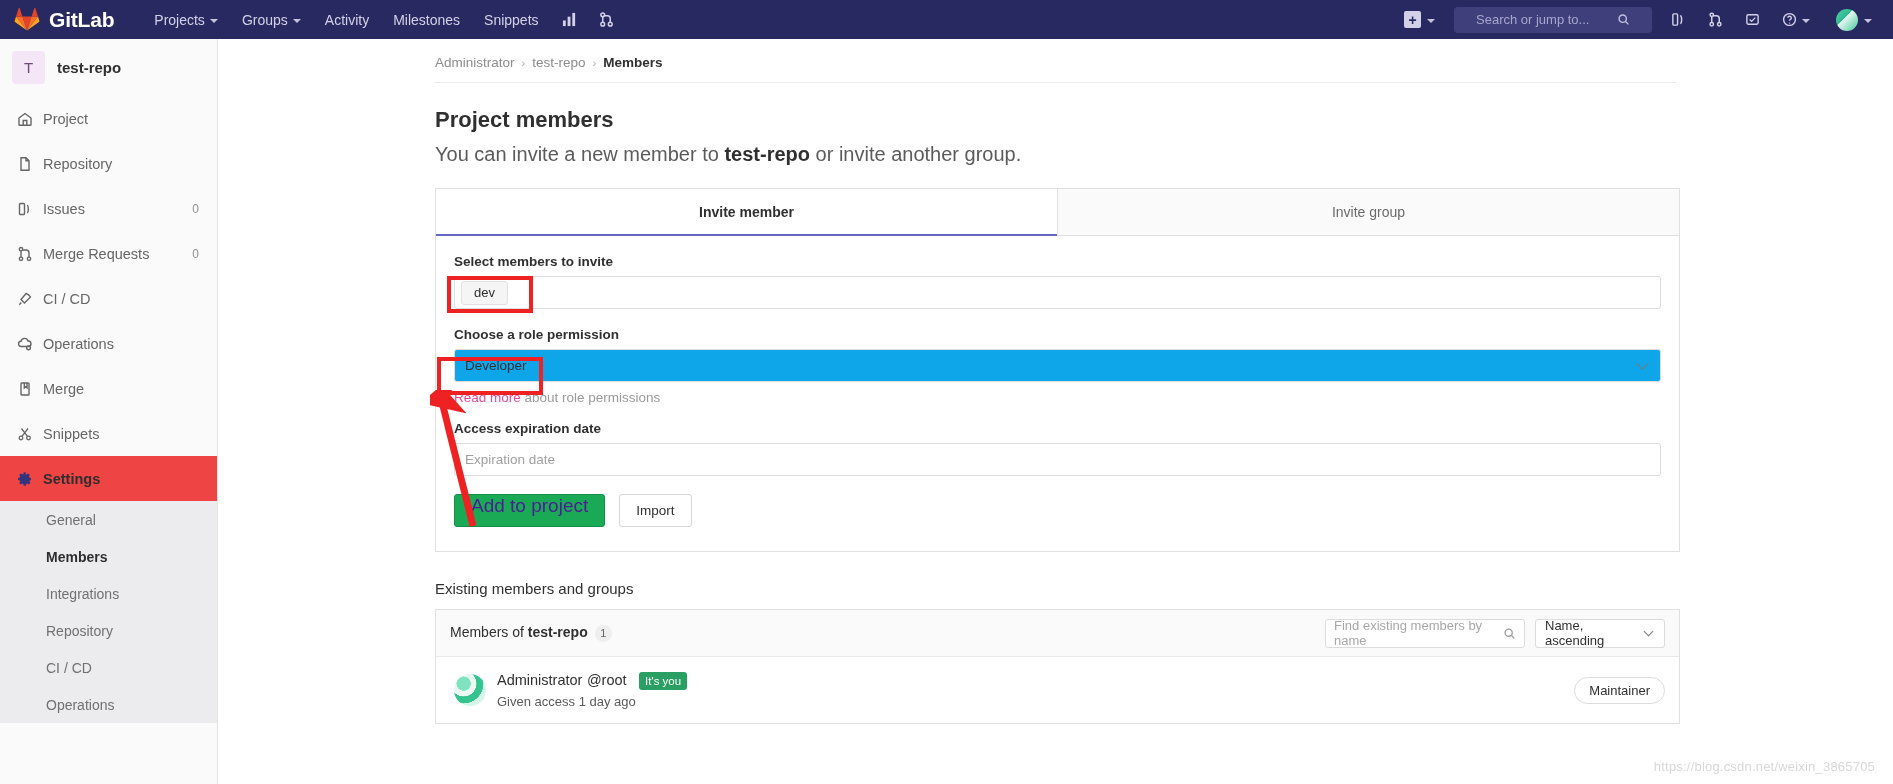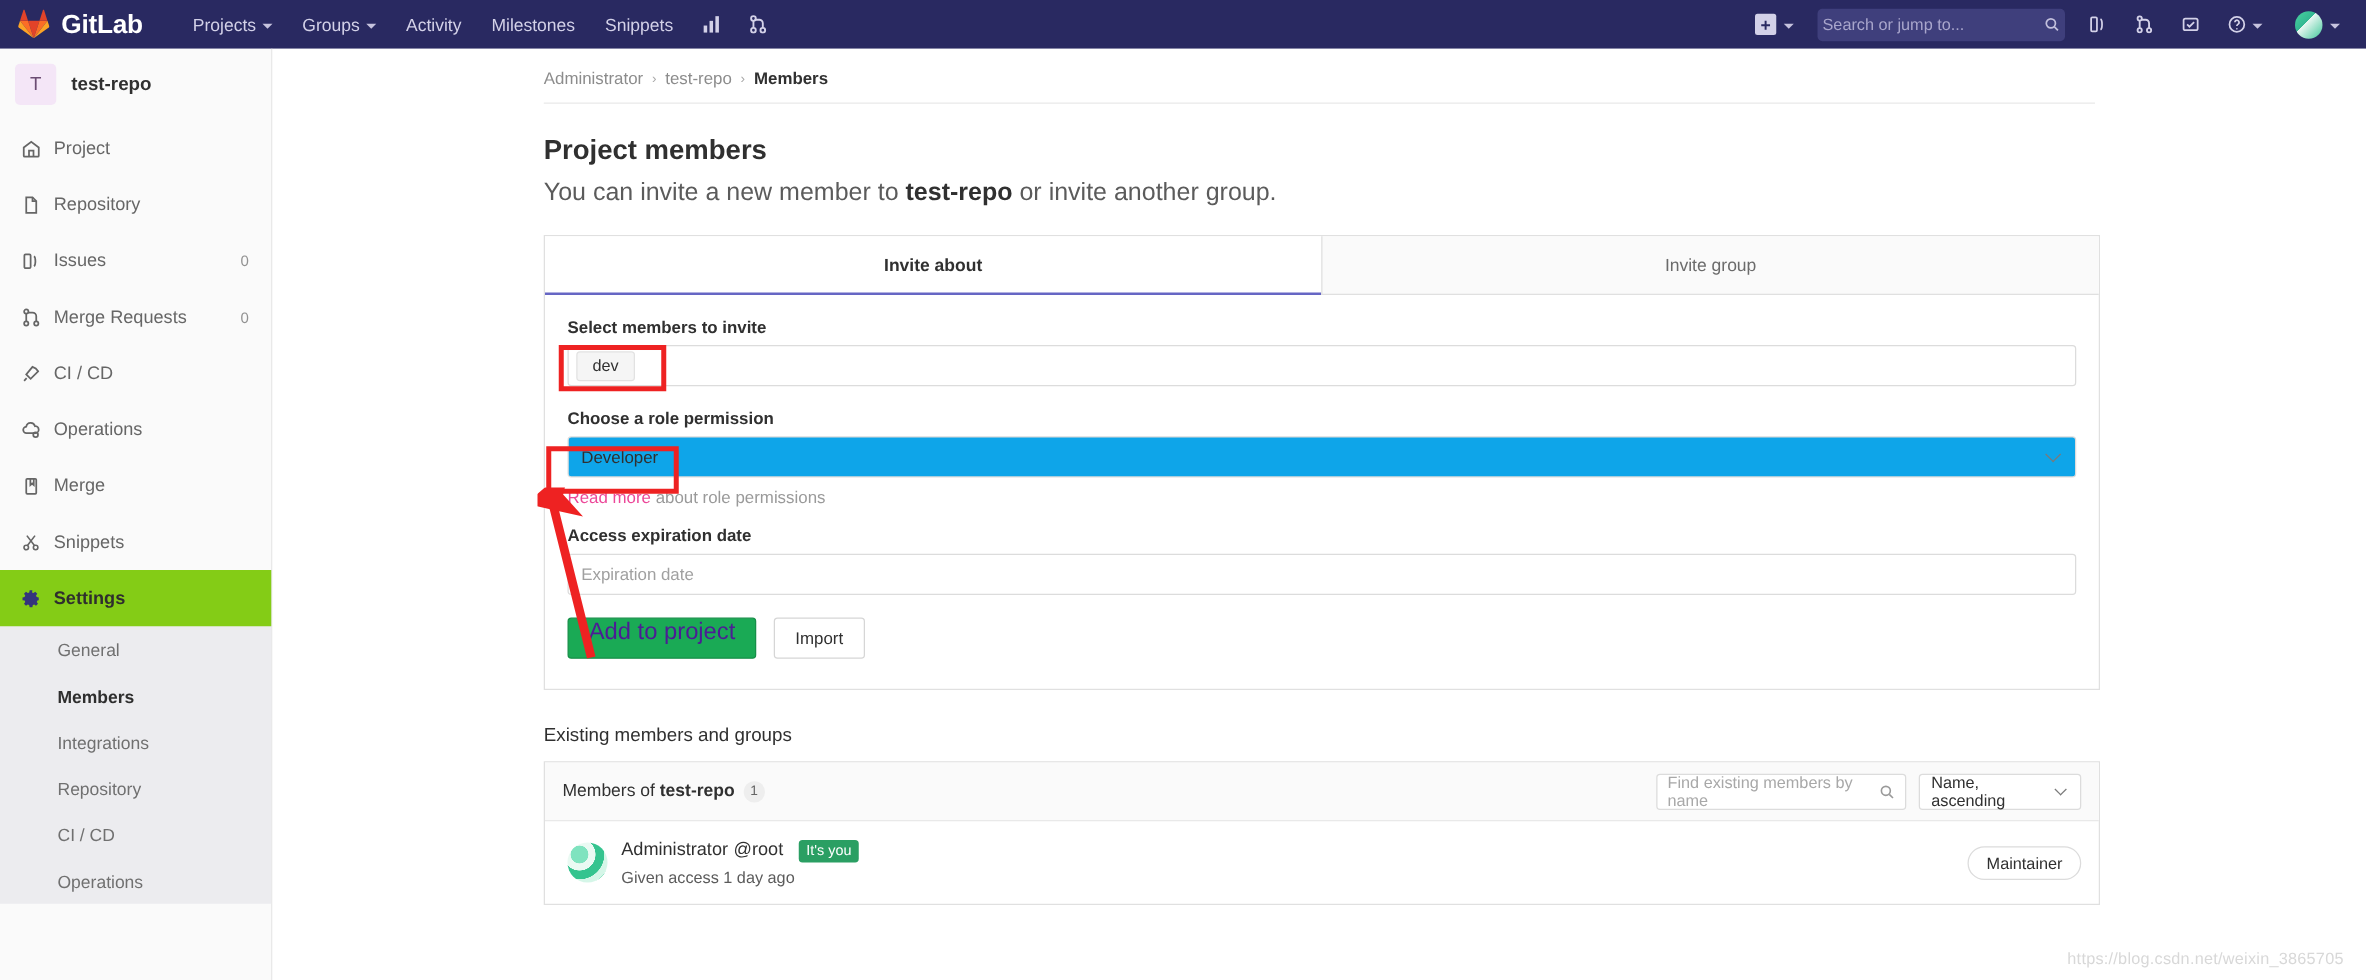--- a/index.html
+++ b/index.html
@@ -25,21 +25,21 @@
   .caret { display:inline-block; width:0;height:0;border-left:4px solid transparent;border-right:4px solid transparent;border-top:4px solid #c6c3de; margin-top:2px;}
   .nav-icon-btn { color:#d3d1e8; padding:0 11px; height:39px; display:flex; align-items:center; cursor:pointer; }
   .nav-spacer { flex:1; }
   .nav-right { display:flex; align-items:center; height:39px; }
   .plus-box {
     width:17px;height:17px;background:#d3d1e8;border-radius:2px;color:#292961;
     display:flex;align-items:center;justify-content:center;font-size:14px;font-weight:700;line-height:1;
   }
   .searchbox {
     width:198px;height:26px;background:#3f3f7c;border-radius:4px;
-    display:flex;align-items:center;padding:0 4px;margin:0 8px;cursor:text;
+    display:flex;align-items:center;padding:0 22px;margin:0 8px;cursor:text;
   }
   .searchbox .ph { color:#a9a6cc; font-size:13px; flex:1; }
   .avatar-nav { width:22px;height:22px;border-radius:50%;
     background:linear-gradient(135deg,#4ad3a0 0%,#33b892 40%,#e8f7f1 41%,#3fc79a 100%);
     display:inline-block; margin-left:4px; }
 
   
   .sidebar {
     position:absolute; top:39px; left:0; width:218px; height:745px;
     background:#fafafa; border-right:1px solid #e3e3e3;
@@ -51,21 +51,21 @@
   }
   .proj-name { font-size:15px; color:#303030; font-weight:600; }
   .side-item {
     display:flex; align-items:center; gap:10px; height:45px; padding:0 14px 0 16px;
     color:#666; font-size:14.5px; cursor:pointer; text-decoration:none;
   }
   .side-item .lbl { flex:1; }
   .side-item .cnt {
     font-size:12px; color:#919191; background:transparent; padding-right:4px;
   }
-  .side-item.active { background:#84cc16; color:#2e2e2e; font-weight:600; }
+  .side-item.active { background:#ef4444; color:#2e2e2e; font-weight:600; }
   .side-ico { width:17px; height:17px; flex:none; display:flex; align-items:center; justify-content:center; }
   .sub-item {
     display:flex; align-items:center; height:37px; padding-left:46px;
     color:#707070; font-size:14px; cursor:pointer;
   }
   .sub-item.active { background:#ececef; color:#2e2e2e; font-weight:600; }
   .sidebar-section-active { background:#ececef; }
 
   
   .content { position:absolute; top:39px; left:218px; width:1675px; height:745px; background:#fff; overflow:hidden;}
@@ -413,21 +413,21 @@
     <div class="crumb-rule"></div>
 
     <div class="page-title">Project members</div>
     <div class="page-sub">
       <span>You can invite a new member to </span><b>test-repo</b><span> or invite another group.</span>
     </div>
 
     <div class="panel">
       <div class="tabs">
         <div class="tab active">
-          <span>Invite about</span>
+          <span>Invite member</span>
         </div>
         <div class="tab">
           <span>Invite group</span>
         </div>
       </div>
 
       <div class="form-body">
         <div class="fld-label">Select members to invite</div>
         <div class="token-input">
           <span class="token">dev</span>

